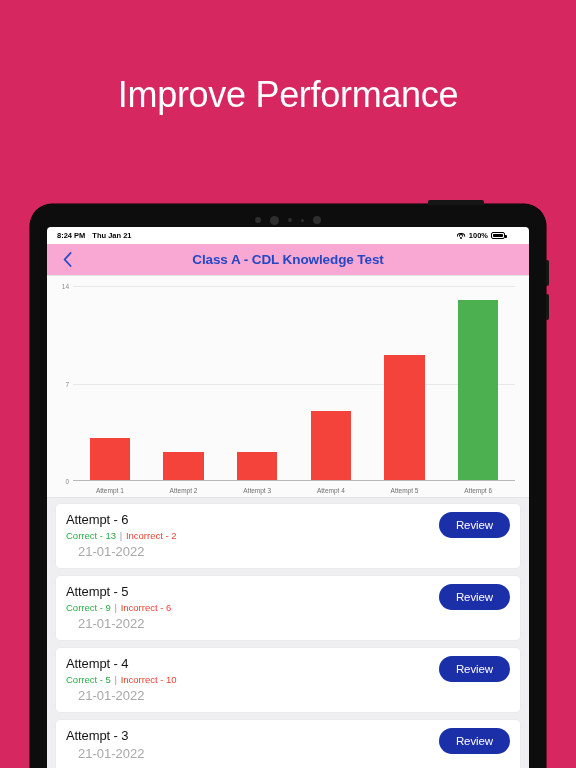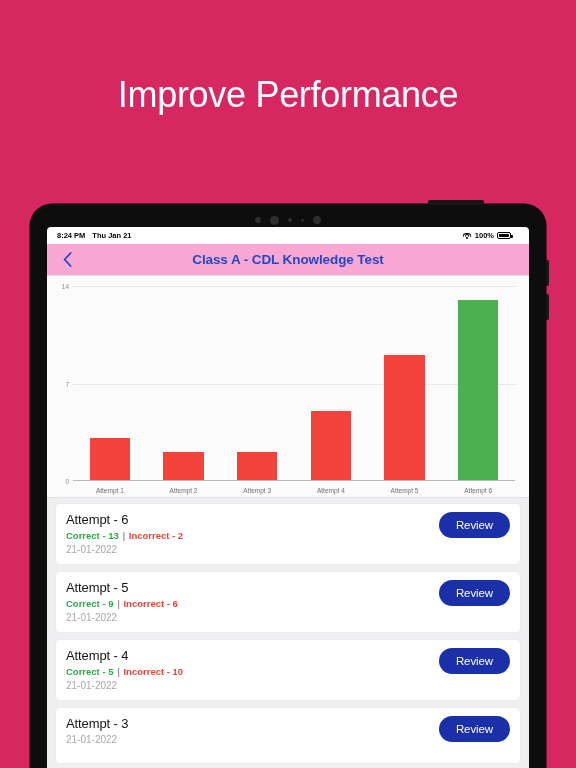--- a/index.html
+++ b/index.html
@@ -68,21 +68,21 @@
     background:#ffffff;
     border-radius:4px 4px 0 0;
     overflow:hidden;
     display:flex; flex-direction:column;
   }
 
   
   .statusbar {
     height:17px;
     display:flex; align-items:center;
-    padding:0 18px 0 10px;
+    padding:0 24px 0 10px;
     font-size:7.5px; color:#000;
     flex:none;
   }
   .sb-left { display:flex; gap:7px; font-weight:600; }
   .sb-right { margin-left:auto; display:flex; align-items:center; gap:3px; font-weight:600; }
   .wifi-ico { width:9px; height:7px; position:relative; display:inline-block; }
   .wifi-ico span {
     position:absolute; left:50%; transform:translateX(-50%);
     border:1.1px solid #000; border-bottom:none;
     border-radius:50% 50% 0 0 / 100% 100% 0 0;
@@ -184,25 +184,25 @@
     margin-bottom:6px;
     padding:8px 10px 9px 10px;
     display:flex; align-items:flex-start;
     min-height:57px;
   }
   .a-info { flex:1 1 auto; min-width:0; }
   .a-title {
     font-size:13px; color:#141414; font-weight:500;
     margin-bottom:3px; letter-spacing:-0.1px;
   }
-  .a-score { font-size:9.5px; margin-bottom:3px; white-space:nowrap;font-weight:bold; }
+  .a-score { font-size:9.5px; margin-bottom:3px; white-space:nowrap; }
   .a-score .ok  { color:#2aaa44; }
   .a-score .sep { color:#9b9b9b; padding:0 1px; }
   .a-score .bad { color:#ef4136; }
-  .a-date { font-size:10px; color:#a8a8a8; }
+  .a-date { font-size:13px; color:#a8a8a8;margin-left:12px; }
   .review-btn {
     flex:none;
     background:#1a2fa8;
     color:#fff;
     font-size:11.5px;
     padding:7px 17px;
     border-radius:14px;
     border:none;
     cursor:pointer;
     font-family:inherit;

